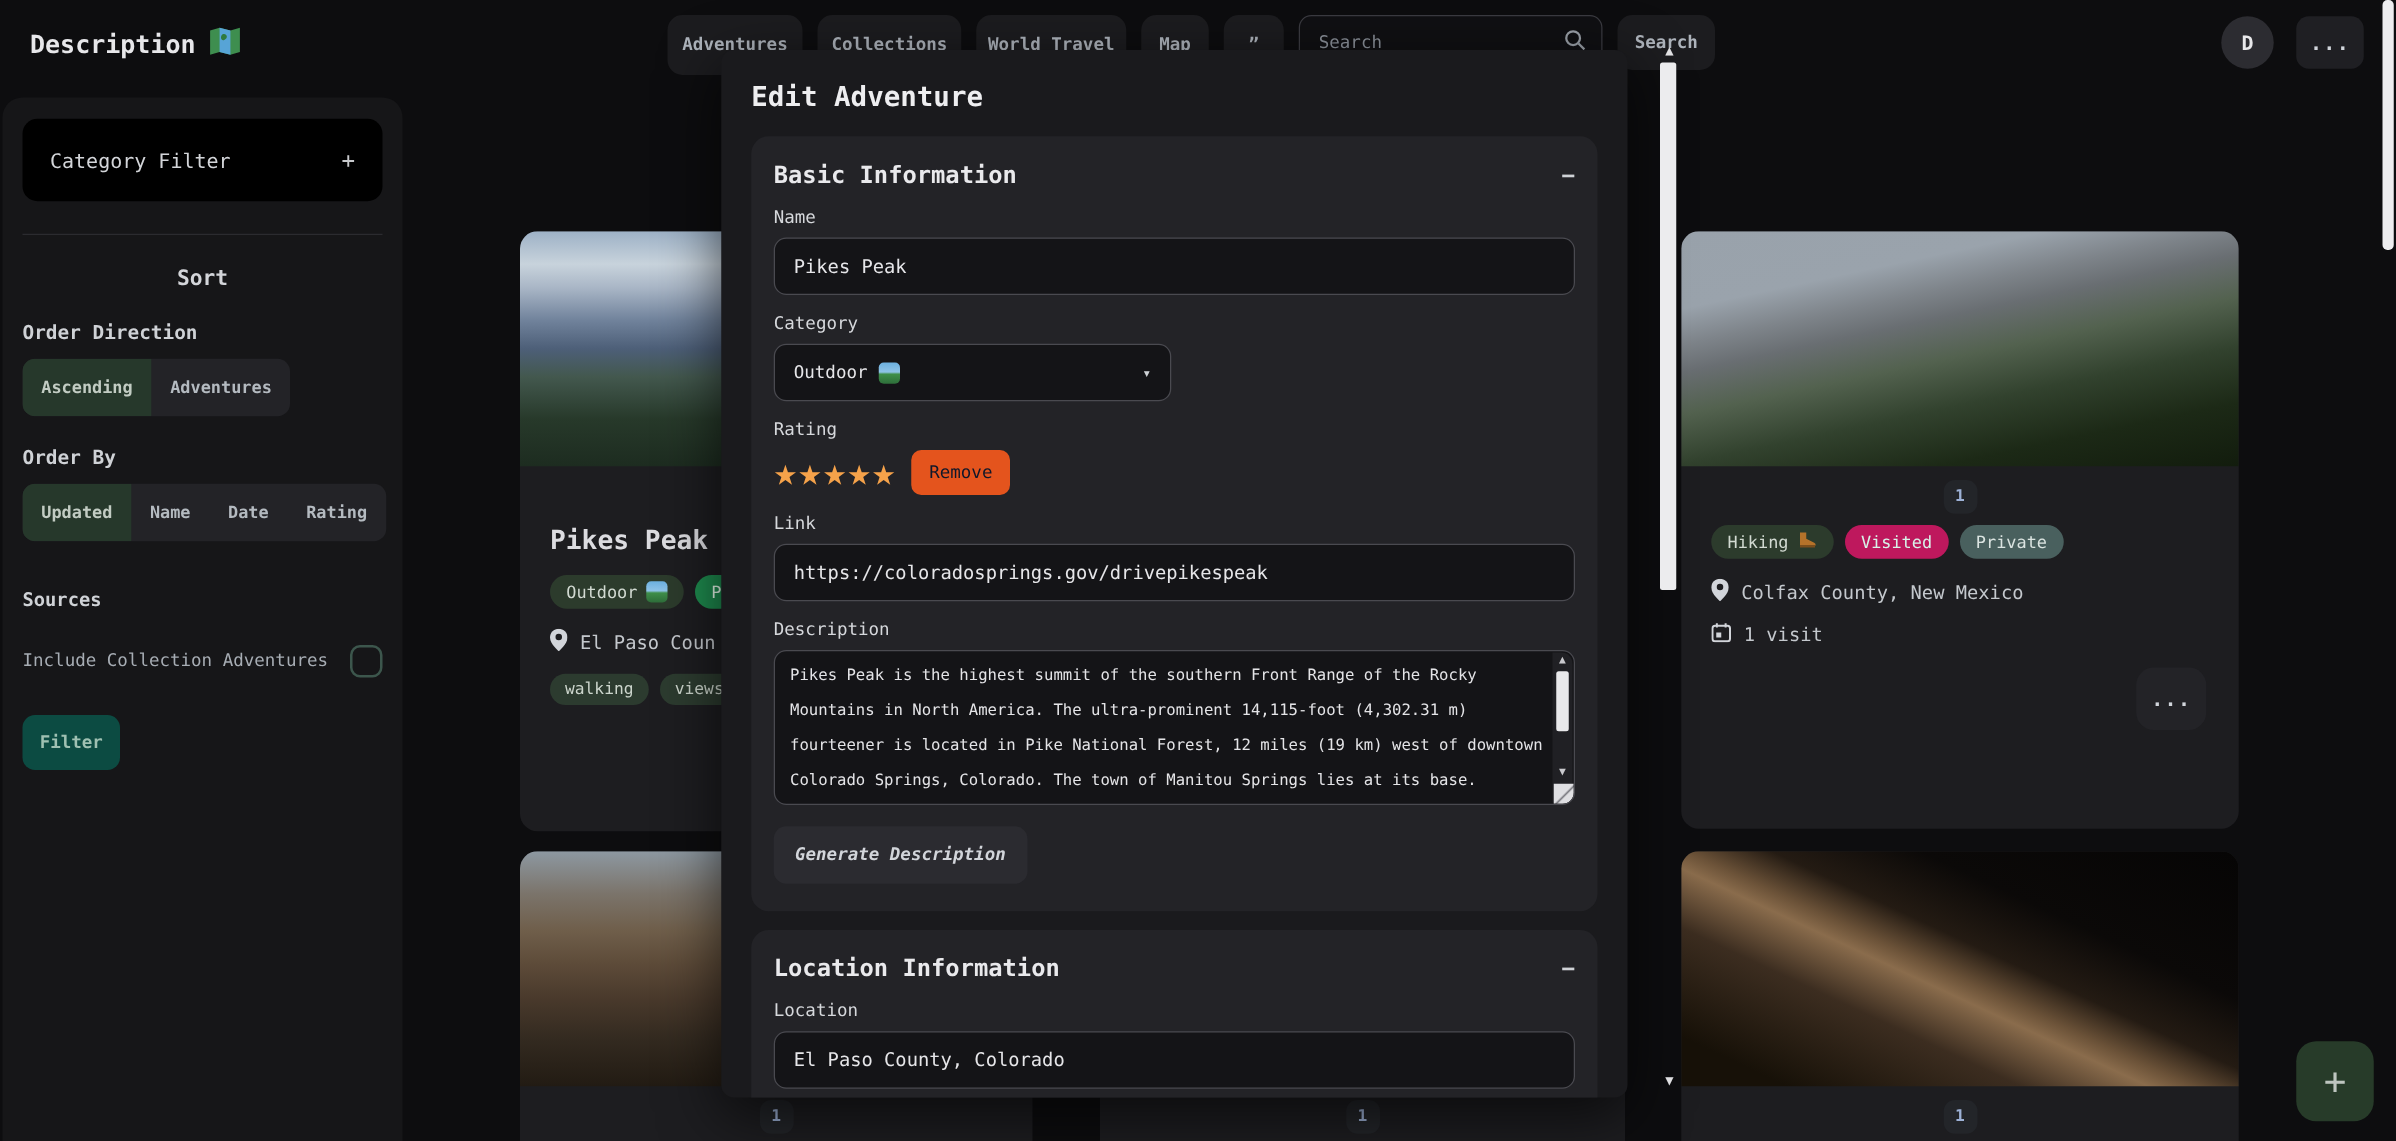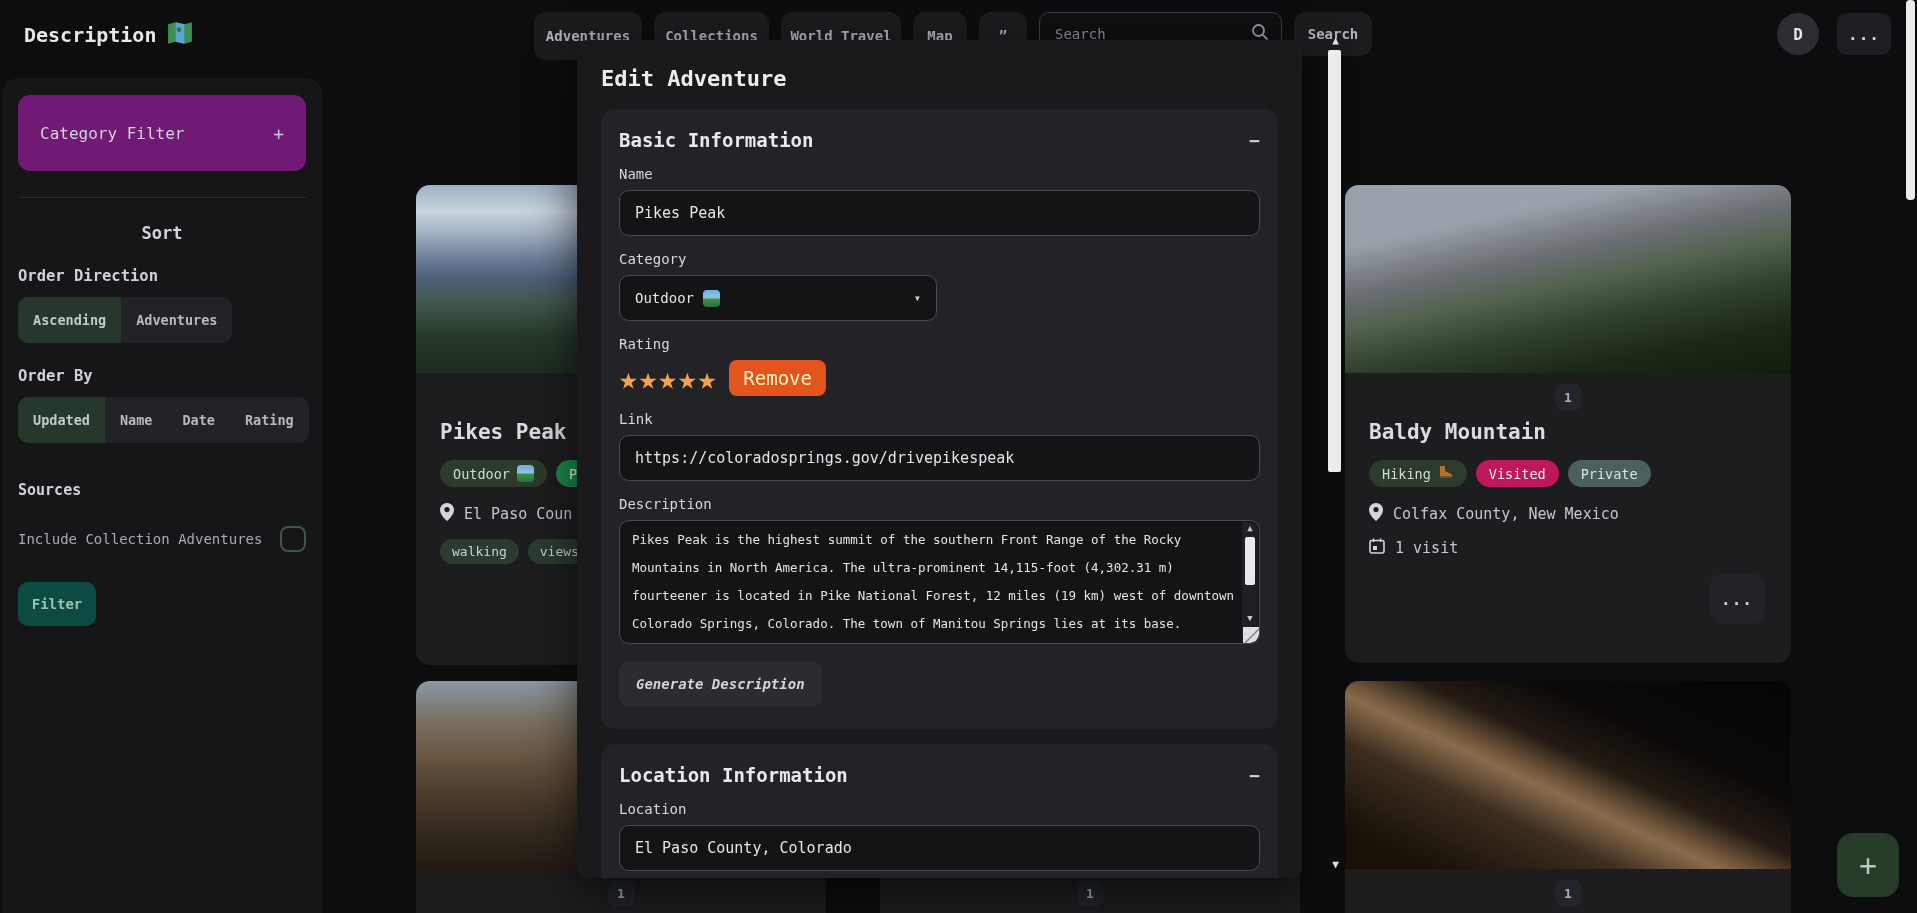--- a/index.html
+++ b/index.html
@@ -21,21 +21,21 @@
   .search-box input::placeholder { color:#8b919a; }
   .avatar { position:absolute; left:1777px; top:13px; width:42px; height:42px; border-radius:50%;
     background:#2c2c31; color:#e8e8ea; font-weight:bold; font-size:16px;
     display:flex; align-items:center; justify-content:center; z-index:2; }
   .nav-more { position:absolute; left:1837px; top:13px; width:54px; height:42px; background:#1f1f23;
     border-radius:10px; color:#d1d5db; display:flex; align-items:center; justify-content:center;
     font-weight:bold; letter-spacing:1px; z-index:2; }
   
   .sidebar { position:absolute; left:2px; top:78px; width:320px; height:835px; background:#161618;
     border-radius:16px 16px 0 0; padding:17px 16px; z-index:3; }
-  .cat-card { height:76px; background:#701a75; border-radius:12px; display:flex; align-items:center;
+  .cat-card { height:66px; background:#000000; border-radius:12px; display:flex; align-items:center;
     justify-content:space-between; padding:0 22px; margin-bottom:26px; }
   .cat-card .l { font-size:16px; color:#d3d5d9; }
   .cat-card .p { font-size:18px; color:#c8cacd; }
   .side-div { border:none; border-top:1px solid #2b2b2f; }
   .sort-h { text-align:center; font-weight:bold; font-size:17px; color:#d3d5d9; margin:25px 0 24px; }
   .side-label { font-weight:bold; font-size:15.5px; color:#cfd2d6; margin-bottom:12px; }
   .seg-group { display:inline-flex; background:#232327; border-radius:10px; overflow:hidden; margin-bottom:24px; }
   .seg { height:46px; padding:0 15px; display:flex; align-items:center; font-size:13.5px; font-weight:bold; color:#b4bac0; }
   .seg.sel { background:#26382b; color:#c2ccc3; }
   .sources-h { font-weight:bold; font-size:15px; color:#cfd2d6; margin:14px 0 0; }
@@ -82,22 +82,22 @@
   .collapse { color:#cfd2d6; font-size:18px; font-weight:bold; }
   .f-label { margin:15px 0 8px; font-size:14px; color:#d6d8dc; }
   .t-input { width:100%; height:46px; background:#141417; border:1px solid #4a4a50; border-radius:10px;
     color:#e6e6e9; font-size:15px; padding:0 15px; font-family:inherit; outline:none; }
   .select { width:318px; height:46px; background:#141417; border:1px solid #4a4a50; border-radius:10px;
     display:flex; align-items:center; justify-content:space-between; padding:0 15px; }
   .select .val { display:flex; align-items:center; gap:9px; font-size:14px; color:#e6e6e9; }
   .caret { color:#cfd2d6; font-size:12px; }
   .stars-row { display:flex; align-items:center; margin-top:2px; }
   .star { color:#f5a24a; font-size:31px; line-height:1; letter-spacing:1px; }
-  .remove-btn { height:36px; padding:0 14px; background:#e4541d; border-radius:8px; color:#fef9c3;
-    font-size:19px; display:flex; align-items:center; margin-left:12px; }
+  .remove-btn { height:36px; padding:0 14px; background:#e4541d; border-radius:8px; color:#0f172a;
+    font-size:14px; display:flex; align-items:center; margin-left:12px; }
   .desc-box { position:relative; height:124px; background:#141417; border:1px solid #4a4a50; border-radius:10px; overflow:hidden; }
   .desc-text { position:absolute; left:12px; top:5px; right:24px; font-size:12.5px; line-height:28px; color:#e4e4e7; }
   .ta-scrollbar { position:absolute; top:1px; right:1px; bottom:1px; width:16px; background:#202024; border-radius:0 9px 9px 0; }
   .ta-up { position:absolute; top:1px; left:0; width:16px; text-align:center; font-size:9px; color:#c9c9cd; }
   .ta-down { position:absolute; bottom:19px; left:0; width:16px; text-align:center; font-size:9px; color:#c9c9cd; }
   .ta-thumb { position:absolute; top:15px; left:3px; width:10px; height:48px; background:#e9e9eb; border-radius:2px; }
   .ta-resize { position:absolute; right:0; bottom:0; width:16px; height:16px; border-radius:0 0 9px 0;
     background:linear-gradient(135deg,#dfdfe2 50%,#7a7a80 56%,#dfdfe2 62%); }
   .gen-btn { margin-top:17px; height:46px; padding:0 17px; background:#2b2b30; border-radius:10px;
     color:#d2d5da; font-size:14px; font-weight:bold; display:inline-flex; align-items:center;font-style:italic; }
@@ -238,21 +238,20 @@
           <span>views</span>
         </span>
     </div>
   </div>
 </div>
 
 <div class="card" style="left:1345px;top:185px;width:446px;height:478px;">
   <div class="img img-baldy"></div>
   <div class="count-badge">1</div>
   <div class="body">
-    <h3>Baldy Mountain</h3>
     <div class="badges">
       <span class="pill cat">
         <span>Hiking</span>
         <span>
           <svg width="16" height="14" viewBox="0 0 16 14">
               <path d="M2 1h5v5l6 3c2 1 2 3 0 3H2z" fill="#b5722a"></path>
               <rect x="2" y="11" width="12" height="2" fill="#7a4e1d"></rect>
             </svg>
         </span>
       </span>

